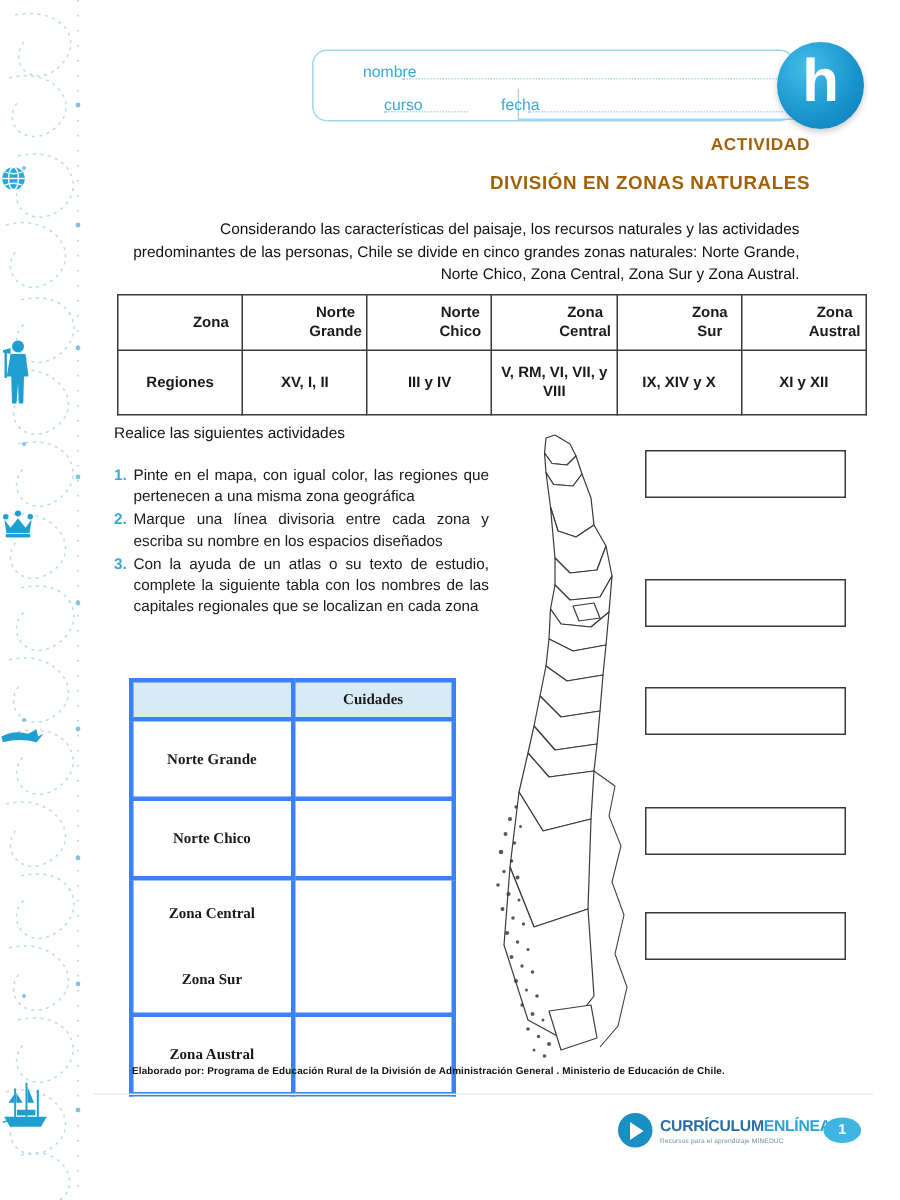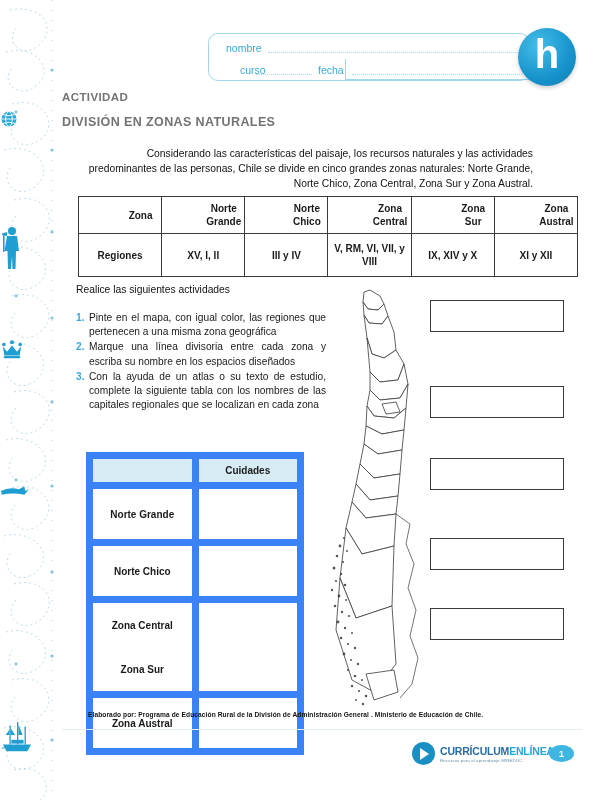--- a/index.html
+++ b/index.html
@@ -71,20 +71,21 @@
     width: 200px; height: 20px;
     border: 1px solid #9fd8ef;
     border-top: none;
     border-radius: 0 10px 10px 0;
     background: #ffffff;
   }
   .id-label {
     position: absolute;
     color: #3aa8d8;
     font-size: 10.5px;
+    margin-left: 16px;
   }
   .dotline {
     position: absolute;
     height: 0;
     border-bottom: 1px dotted #a8d9ee;
   }
   #h-badge {
     position: absolute;
     left: 518px; top: 28px;
     width: 58px; height: 58px;
@@ -96,22 +97,22 @@
     line-height: 52px;
     text-align: center;
     box-shadow: 0 2px 4px rgba(0,0,0,.2);
   }
 
   
   #title-wrap {
     position: absolute;
     left: 62px; top: 91px;
     width: 478px;
-    text-align: left;
-    color: #737373;
+    text-align: right;
+    color: #a16207;
     font-weight: bold;
     letter-spacing: .4px;
   }
   #activity-kicker { font-size: 11.5px; }
   #activity-title { font-size: 12.5px; margin-top: 12px; }
 
   
   #intro {
     position: absolute;
     left: 78px; top: 136px;
@@ -171,22 +172,23 @@
   
   #cities-table {
     position: absolute;
     left: 86px; top: 452px;
     width: 218px;
     border-collapse: collapse;
     table-layout: fixed;
     font-size: 10px;
   }
   #cities-table td {
-    border: 7px solid #3b82f6;
+    border: 3px solid #3b82f6;
     vertical-align: middle;
+    font-family: Liberation Serif, serif;
   }
   #cities-table td.zone-cell {
     width: 68px;
     text-align: center;
     font-weight: bold;
     line-height: 13px;
     padding: 4px 2px;
   }
   #cities-table td.answer-cell { background: #ffffff; }
   #cities-table tr.head td {

